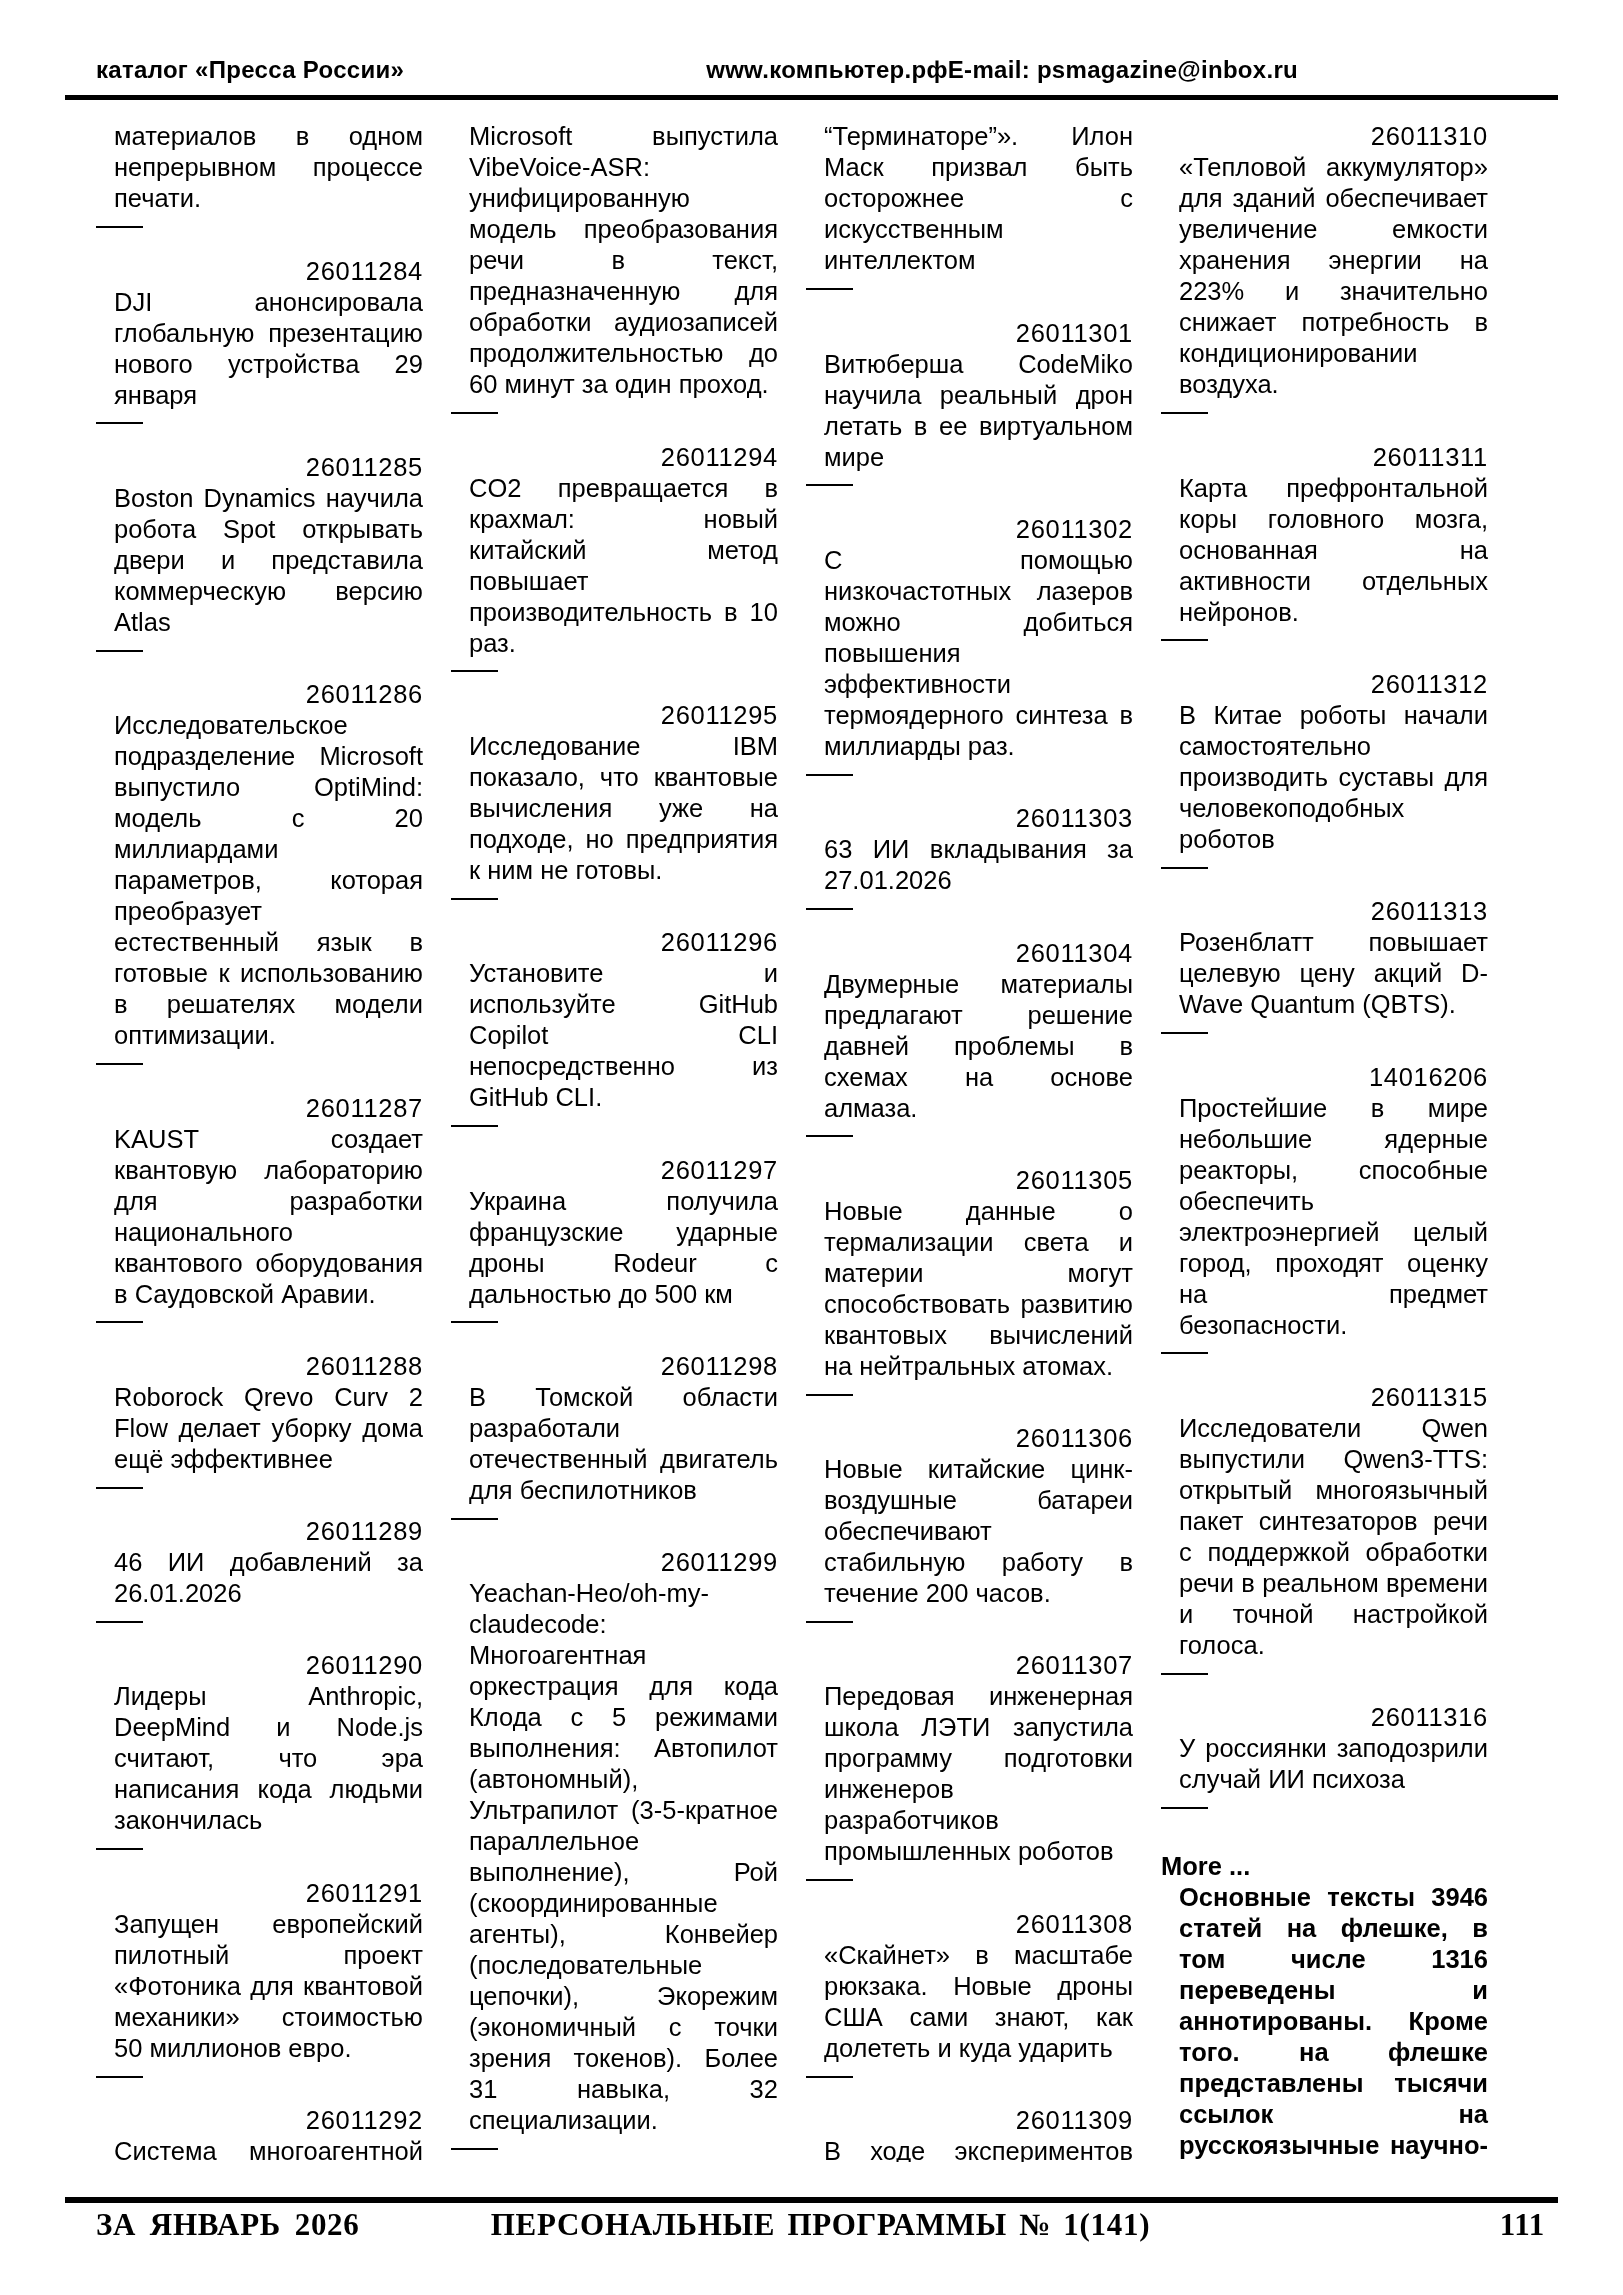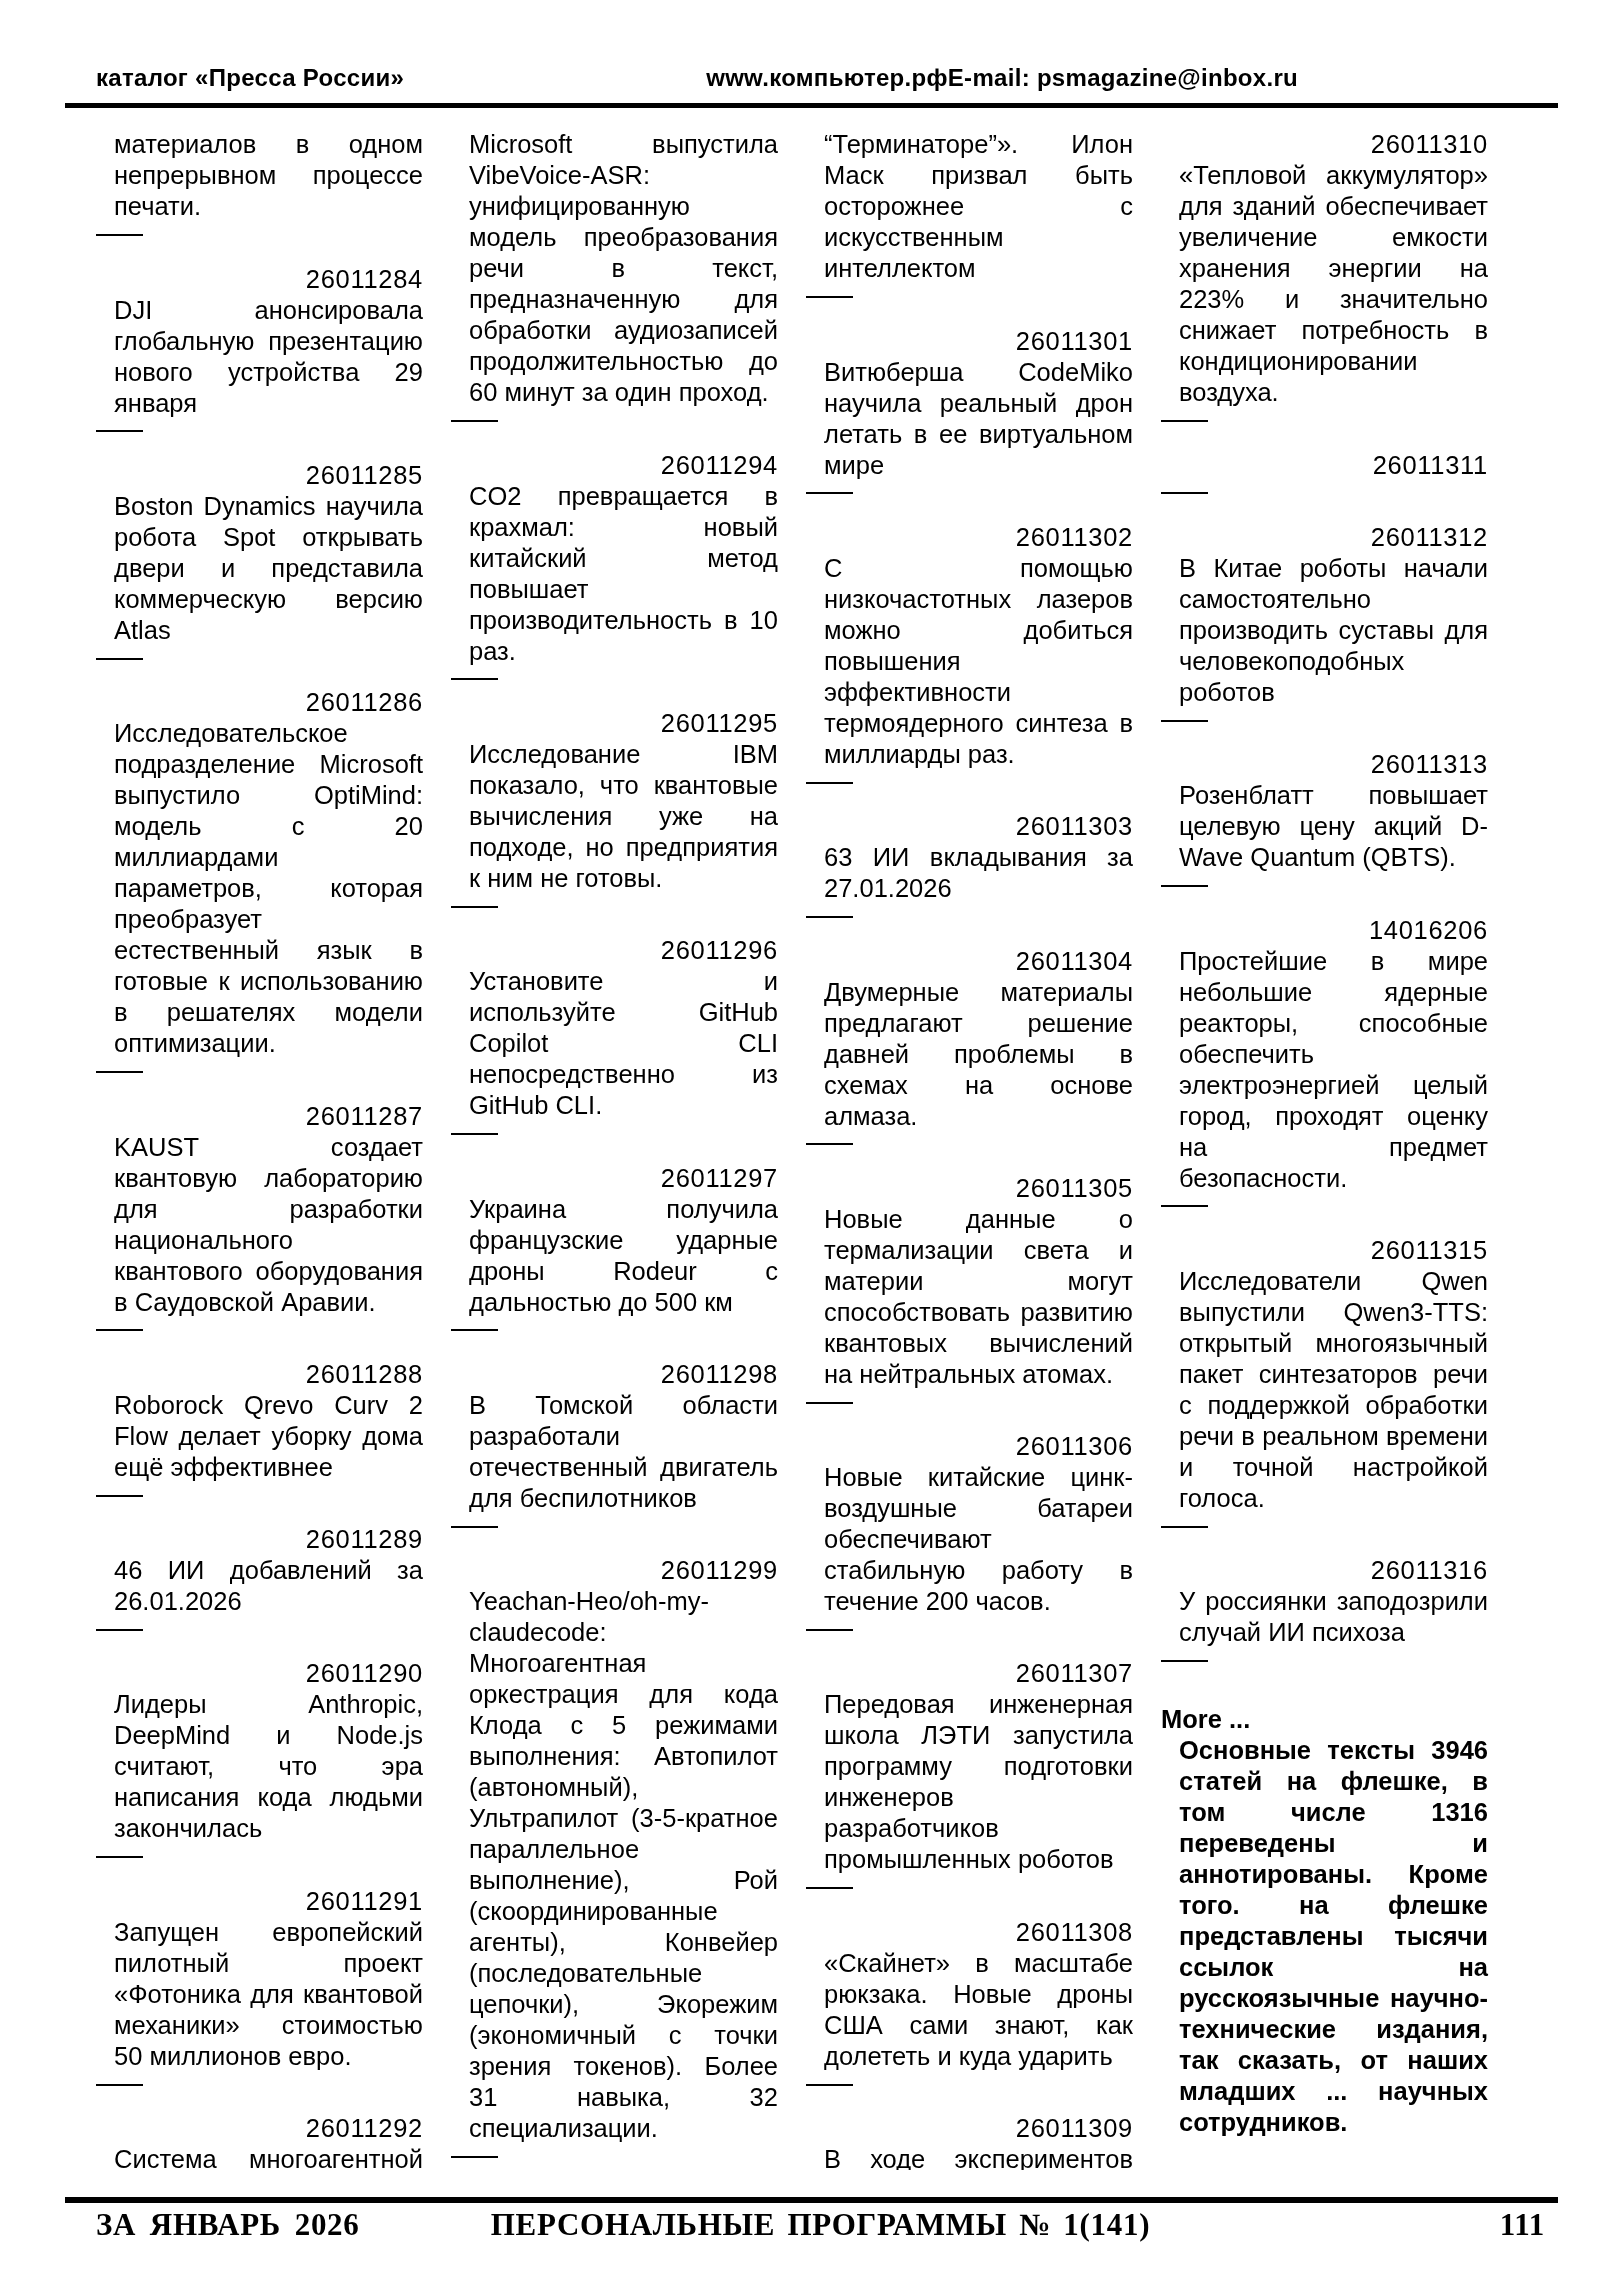--- a/index.html
+++ b/index.html
@@ -8,21 +8,21 @@
     width: 1623px;
     height: 2295px;
     position: relative;
     font-family: "Liberation Sans", sans-serif;
     color: #000;
     overflow: hidden;
   }
   .page {
     position: absolute;
     inset: 0;
-    padding: 8px 65px;
+    padding: 0 65px;
   }
   
   .header-row {
     display: flex;
     align-items: baseline;
     margin-top: 56px;
     padding-left: 31px;
     font-weight: bold;
     font-size: 24px;
     letter-spacing: 0.3px;
@@ -251,20 +251,21 @@
         </div>
       </div>
       <div class="col">
         <div class="entry">
           <div class="entry-id">26011310</div>
           <div class="entry-text">«Тепловой аккумулятор» для зданий обеспечивает увеличение емкости хранения энергии на 223% и значительно снижает потребность в кондиционировании воздуха.</div>
           <div class="entry-divider"></div>
         </div>
         <div class="entry">
           <div class="entry-id">26011311</div>
+          <div class="entry-text">Карта префронтальной коры головного мозга, основанная на активности отдельных нейронов.</div>
           <div class="entry-divider"></div>
         </div>
         <div class="entry">
           <div class="entry-id">26011312</div>
           <div class="entry-text">В Китае роботы начали самостоятельно производить суставы для человекоподобных роботов</div>
           <div class="entry-divider"></div>
         </div>
         <div class="entry">
           <div class="entry-id">26011313</div>
           <div class="entry-text">Розенблатт повышает целевую цену акций D-Wave Quantum (QBTS).</div>

